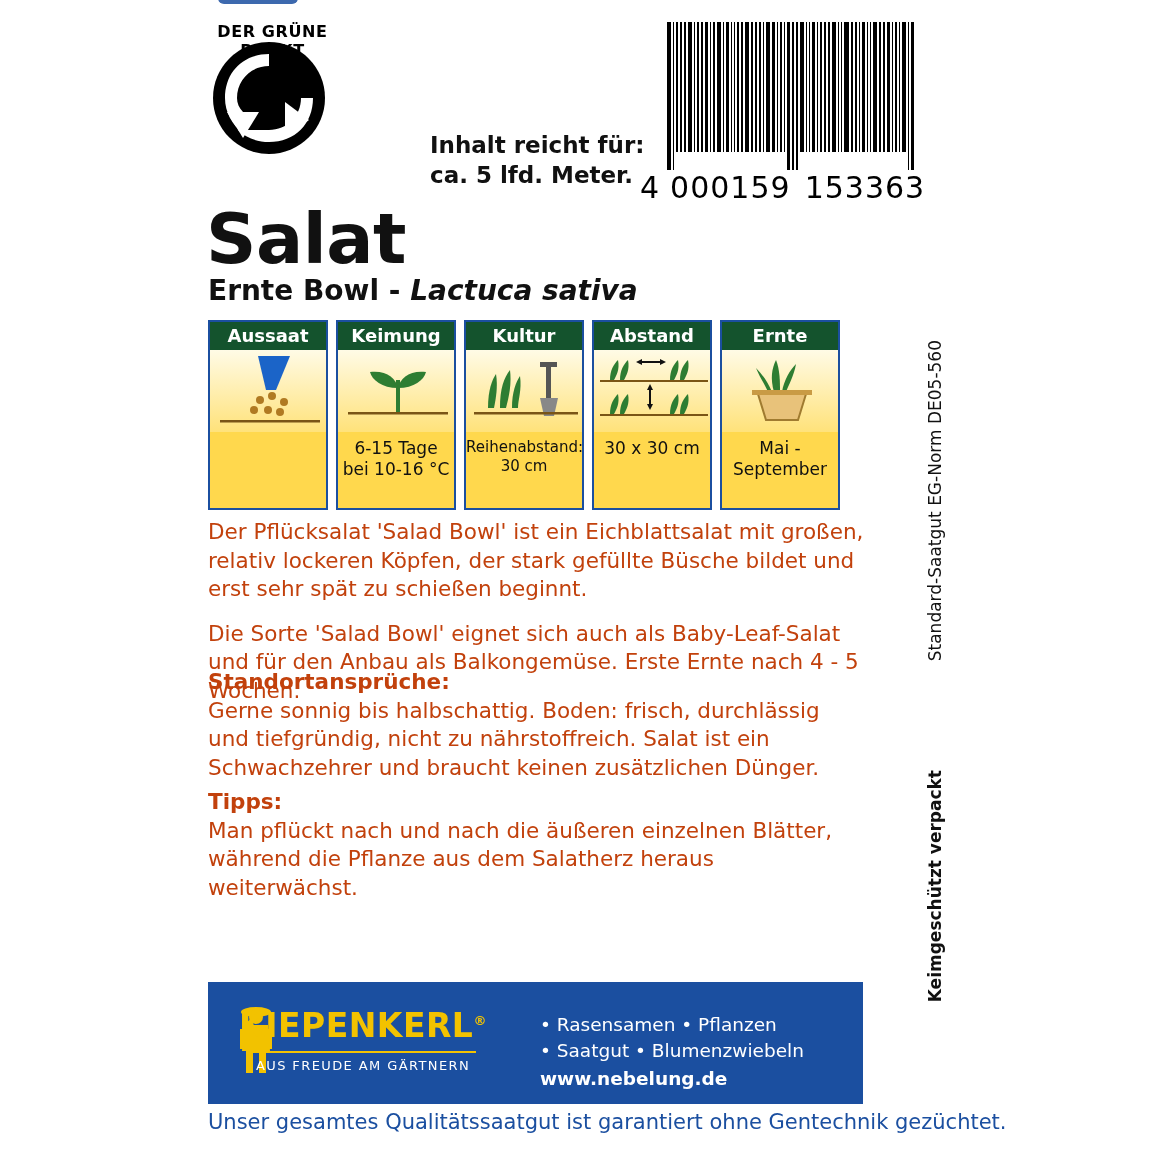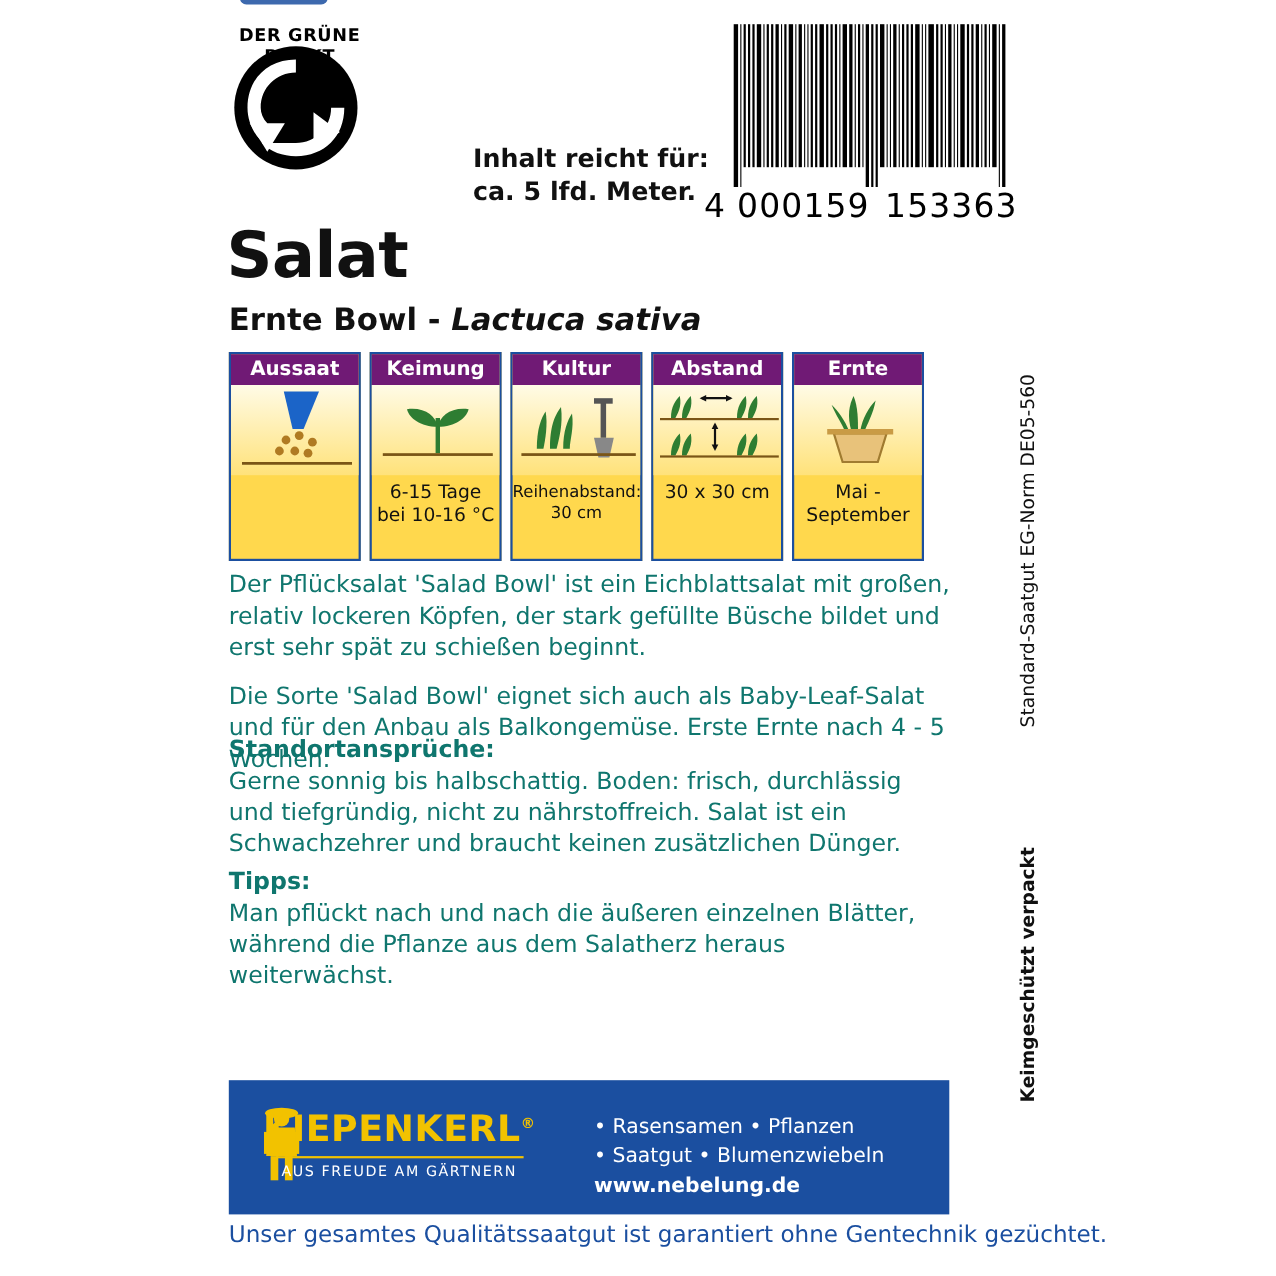--- a/index.html
+++ b/index.html
@@ -91,21 +91,21 @@
     font-family: "DejaVu Sans", sans-serif;
   }
   .barcode-digits .lead { margin-right: 10px; }
   .barcode-digits .grp { margin-right: 14px; }
 
   
   .title-main {
     position: absolute;
     left: 206px;
     top: 198px;
-    font-size: 58px;
+    font-size: 70px;
     font-weight: bold;
     letter-spacing: -0.5px;
     color: #111;
   }
   .title-sub {
     position: absolute;
     left: 208px;
     top: 274px;
     font-size: 28px;
     font-weight: bold;
@@ -125,21 +125,21 @@
   }
   .box {
     width: 120px;
     background: #ffd84d;
     border: 2px solid #1b4fa0;
     display: flex;
     flex-direction: column;
     box-sizing: border-box;
   }
   .box-head {
-    background: #701a75;
+    background: #14532d;
     color: #fff;
     font-size: 18px;
     font-weight: bold;
     text-align: center;
     padding: 3px 0 4px 0;
   }
   .box-pic {
     height: 82px;
     position: relative;
     background: linear-gradient(#fffbe6, #ffe27a);
@@ -155,21 +155,21 @@
   }
   .box-text.small { font-size: 15px; line-height: 19px; }
 
   
   .body-text {
     position: absolute;
     left: 208px;
     width: 658px;
     font-size: 21.5px;
     line-height: 28.5px;
-    color: #0f766e;
+    color: #c2410c;
   }
   .body-text p { margin: 0 0 16px 0; }
   .body-text h3 {
     margin: 0;
     font-size: 21.5px;
     font-weight: bold;
   }
 
   
   .side-text {

